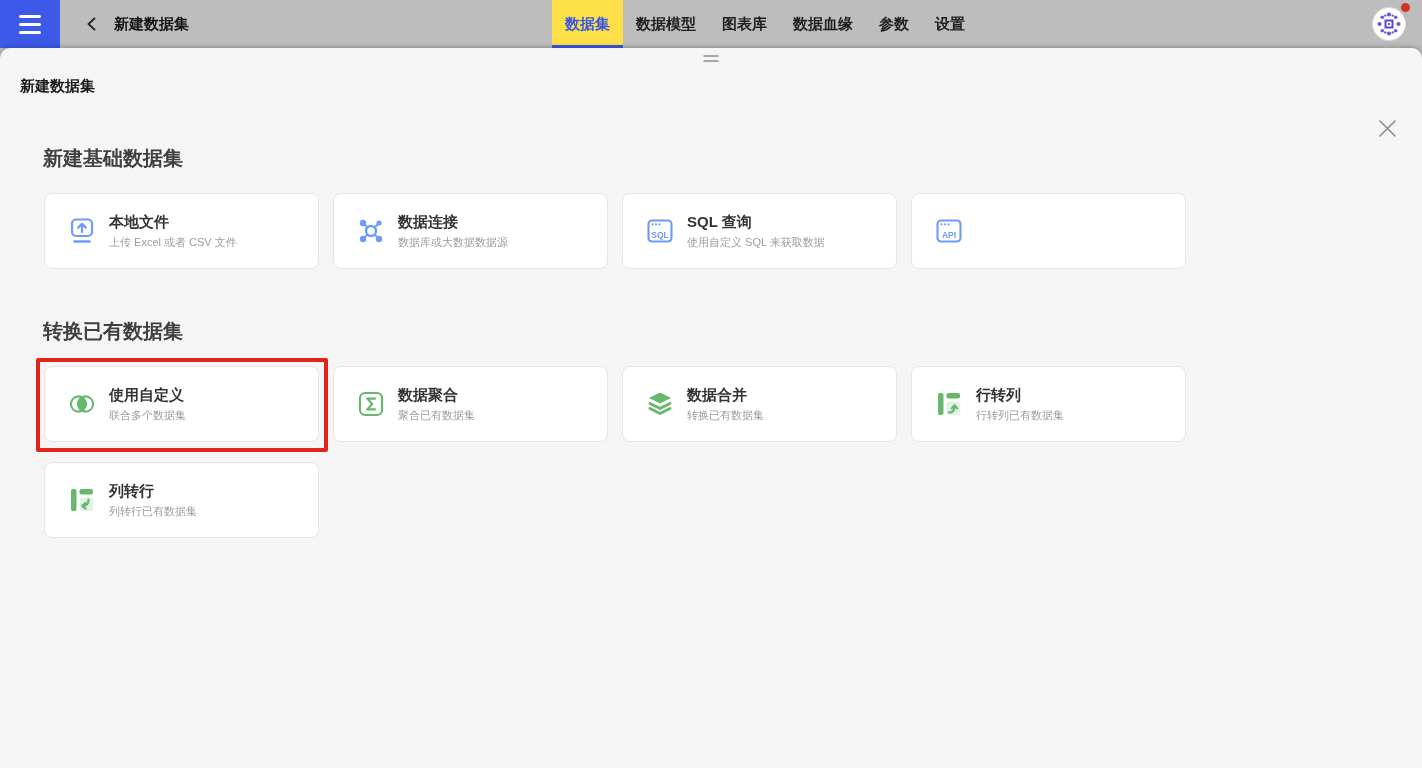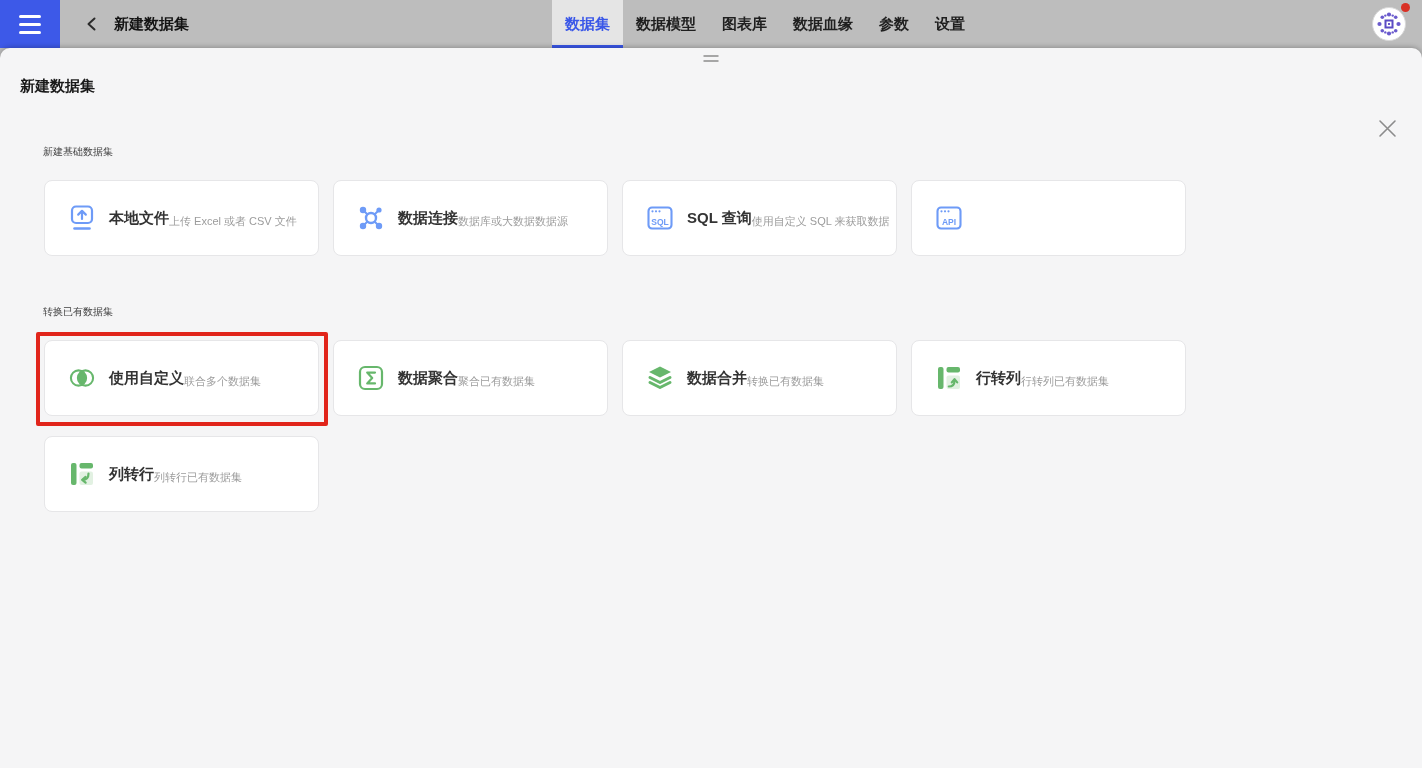--- a/index.html
+++ b/index.html
@@ -10,38 +10,38 @@
   }
 
   
   .topbar { position:absolute; top:0; left:0; width:100%; height:48px; background:#BDBDBD; display:flex; align-items:center; }
   .hamburger { width:60px; height:48px; background:#3D59E8; display:flex; flex-direction:column; justify-content:center; align-items:center; gap:5px; cursor:pointer; flex:none; }
   .hamburger span { display:block; width:22px; height:3px; background:#fff; border-radius:2px; }
   .back-btn { margin-left:22px; width:20px; height:20px; display:flex; align-items:center; justify-content:center; cursor:pointer; flex:none; }
   .topbar-title { font-size:15px; font-weight:700; color:#141414; margin-left:12px; white-space:nowrap; }
   .tabs { position:absolute; left:552px; top:0; height:48px; display:flex; }
   .tab { padding:0 13px; line-height:48px; font-size:15px; font-weight:700; color:#1f1f1f; cursor:pointer; white-space:nowrap; }
-  .tab.active { color:#3A57E8; background:#e5e5e5; box-shadow:inset 0 -3px 0 #3A57E8;text-align:center; }
+  .tab.active { color:#3A57E8; background:#fde047; box-shadow:inset 0 -3px 0 #3A57E8;text-align:center; }
   .avatar-wrap { position:absolute; right:16px; top:7px; width:34px; height:34px; }
   .avatar { width:34px; height:34px; border-radius:50%; background:#fff; border:1px solid #d8d8d8; display:flex; align-items:center; justify-content:center; cursor:pointer; }
   .red-dot { position:absolute; right:-4px; top:-4px; width:9px; height:9px; border-radius:50%; background:#D93025; }
 
   
   .modal { position:absolute; top:48px; left:0; right:0; bottom:0; background:#F5F5F6; border-radius:10px 10px 0 0; box-shadow:0 -1px 5px rgba(0,0,0,.25); }
   .drag-handle { position:absolute; top:7px; left:50%; transform:translateX(-50%); width:15px; height:7px; border-top:2px solid #A6A6A6; border-bottom:2px solid #A6A6A6; cursor:grab; }
   .modal-title { margin:29px 0 0 20px; font-size:15px; font-weight:700; color:#1a1a1a; }
   .close-btn { position:absolute; top:67px; right:22px; width:26px; height:26px; background:none; border:none; cursor:pointer; display:flex; align-items:center; justify-content:center; }
 
-  .section-label { margin:49px 0 0 43px; font-size:10px; color:#3f3f3f; }
+  .section-label { margin:49px 0 0 43px; font-size:20px; color:#3f3f3f;font-weight:bold; }
   .section-label + .cards { margin-top:21px; }
   .cards { margin-left:44px; display:flex; flex-wrap:wrap; gap:20px 14px; width:1160px; }
 
   .card { width:275px; height:76px; background:#fff; border:1px solid #E6E6E8; border-radius:8px; display:flex; align-items:center; cursor:pointer; position:relative; }
   .card-icon { width:30px; height:30px; margin-left:22px; flex:none; }
-  .card-text { margin-left:12px; display:flex; flex-direction:row; }
+  .card-text { margin-left:12px; display:flex; flex-direction:column; }
   .card-title { font-size:15px; font-weight:600; color:#333; line-height:17px; }
   .card-subtitle { font-size:11px; color:#9C9C9C; margin-top:6px; line-height:13px; }
   .highlight-ring { position:absolute; left:-9px; top:-9px; right:-10px; bottom:-11px; border:4px solid #E1251B; border-radius:2px; pointer-events:none; z-index:5; }
 </style>
 </head>
 <body>
 
 <header class="topbar">
   <div class="hamburger">
     <span></span>

